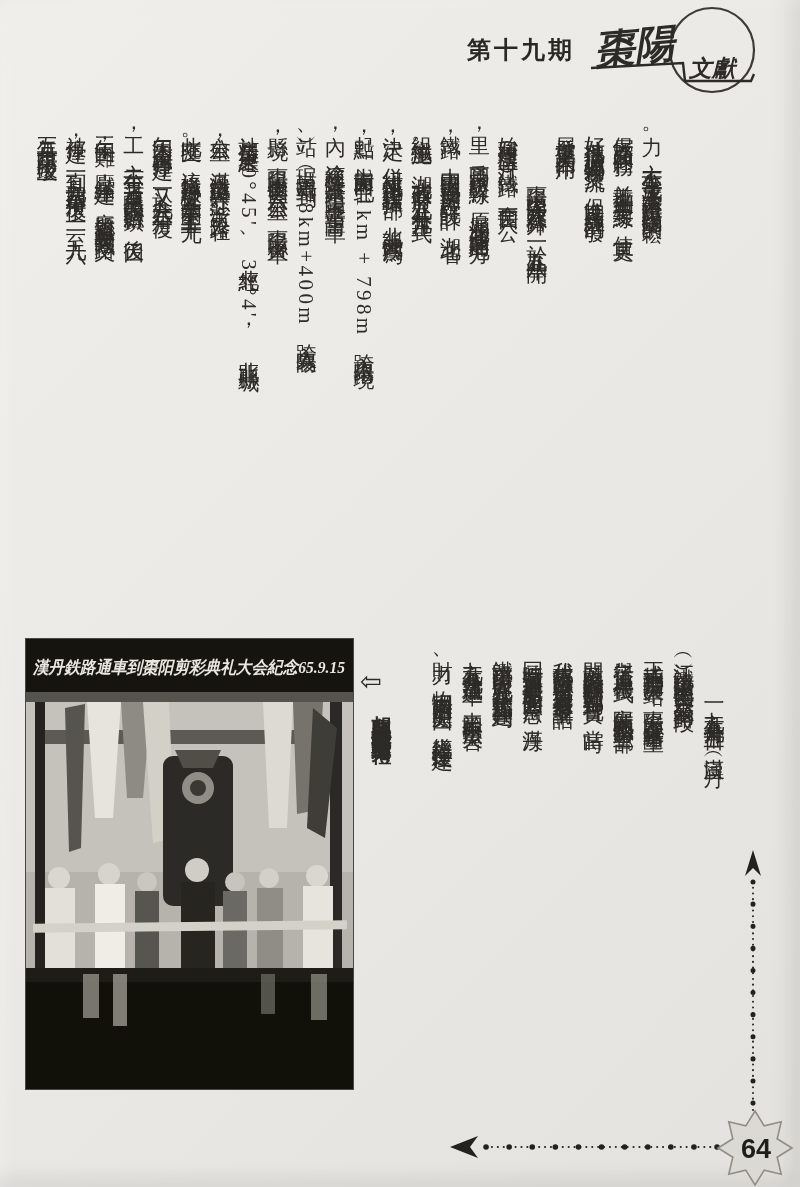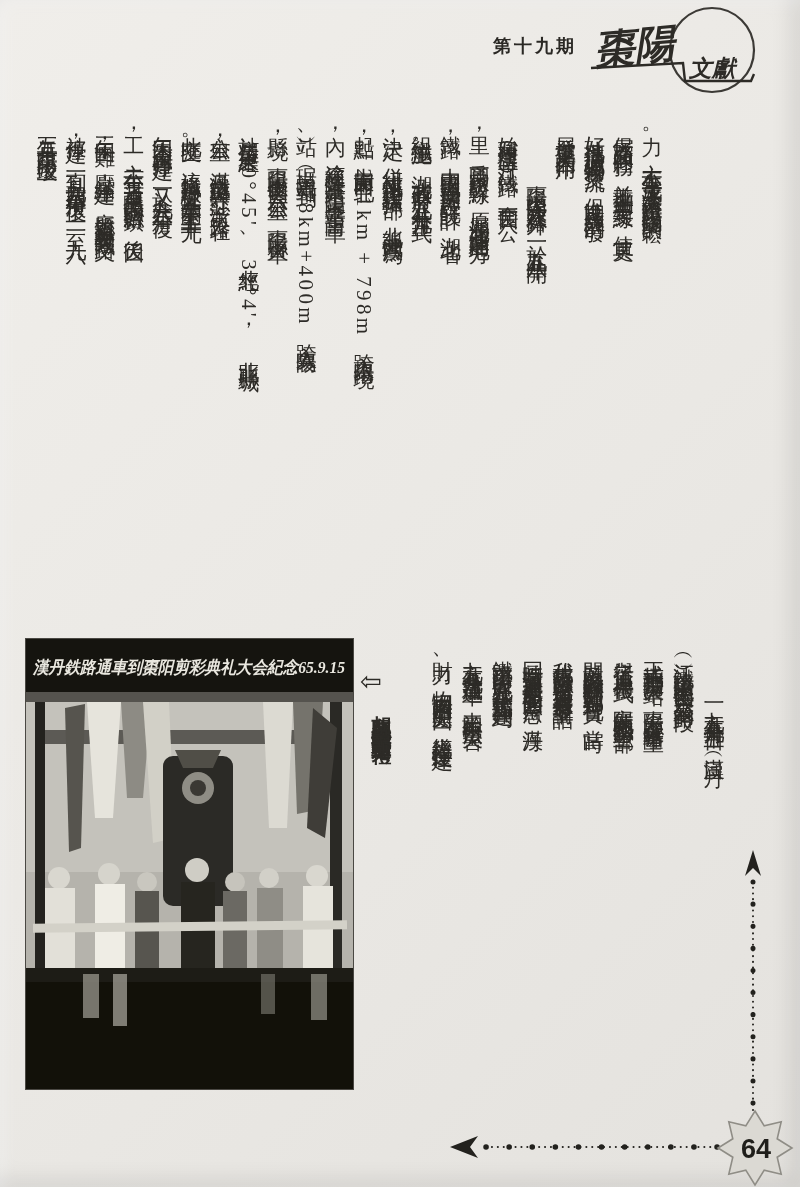--- a/index.html
+++ b/index.html
@@ -14,21 +14,21 @@
     color:#2d2b27;text-align:left;
   }
   #upper-text{left:30px;top:120px;width:636px;height:522px;
     font-size:21px;line-height:28.8px;letter-spacing:3.4px;}
   #lower-text{left:426px;top:645px;width:303px;height:482px;
     font-size:21px;line-height:30.2px;letter-spacing:2.6px;}
   #photo-caption{left:356px;top:700px;width:40px;height:420px;
     font-size:20px;font-weight:bold;letter-spacing:1.6px;}
   #caption-arrow{position:absolute;left:360px;top:668px;font-size:26px;line-height:26px;
     font-family:"DejaVu Sans",sans-serif;color:#2d2b27;}
-  #issue-label{position:absolute;left:493px;top:34px;font-size:18px;font-weight:700;
+  #issue-label{position:absolute;left:467px;top:34px;font-size:24px;font-weight:700;
     letter-spacing:3px;color:#2a2824;}
   #masthead{position:absolute;left:583px;top:2px;}
   #photo-figure{position:absolute;left:25px;top:638px;width:329px;height:560px;}
   #vdots{position:absolute;left:737px;top:848px;}
   #hdots{position:absolute;left:448px;top:1129px;}
   #pagenum-star{position:absolute;left:715px;top:1108px;}
 </style>
 </head>
 <body>
 

